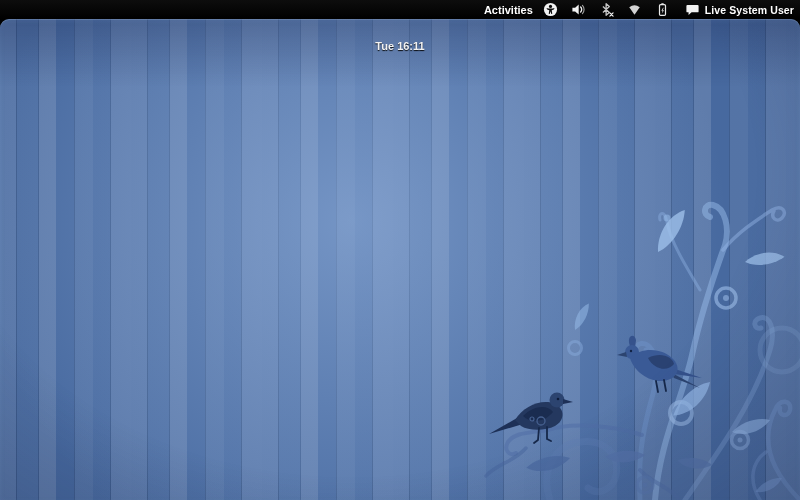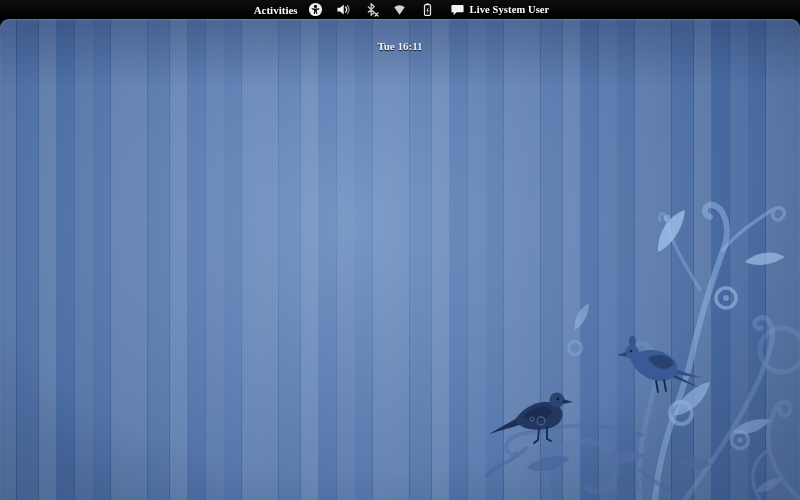--- a/index.html
+++ b/index.html
@@ -4,24 +4,23 @@
 <style>
   html,body{margin:0;padding:0;}
   body{
     width:800px;height:500px;overflow:hidden;background:#000;
     font-family:"Liberation Sans",sans-serif;position:relative;
   }
   
   .topbar{
     position:absolute;top:0;left:0;width:800px;height:19px;
     background:linear-gradient(#0d0d0d,#000);
-    display:flex;align-items:center;justify-content:center;
+    display:flex;align-items:center;justify-content:flex-end;
     color:#fff;font-size:11px;font-weight:bold;z-index:10;
     text-shadow:0 1px 1px rgba(0,0,0,.9);
-    font-family:Liberation Serif, serif;
   }
   .activities{padding:0 10px 0 9px;height:19px;display:flex;align-items:center;cursor:default;}
   .clock{position:absolute;left:50%;transform:translateX(-50%);top:0;height:19px;display:flex;align-items:center;color:#f2f2f2;margin-top:36px;}
   .tray{display:flex;align-items:center;gap:13px;padding-right:6px;height:19px;}
   .tray-item{display:flex;align-items:center;height:19px;}
   .tray-item svg{display:block;}
   .user-menu{display:flex;align-items:center;gap:5px;margin-left:2px;height:33px;}
   .user-label{font-size:10.5px;letter-spacing:.1px;}
   
   .desktop{

